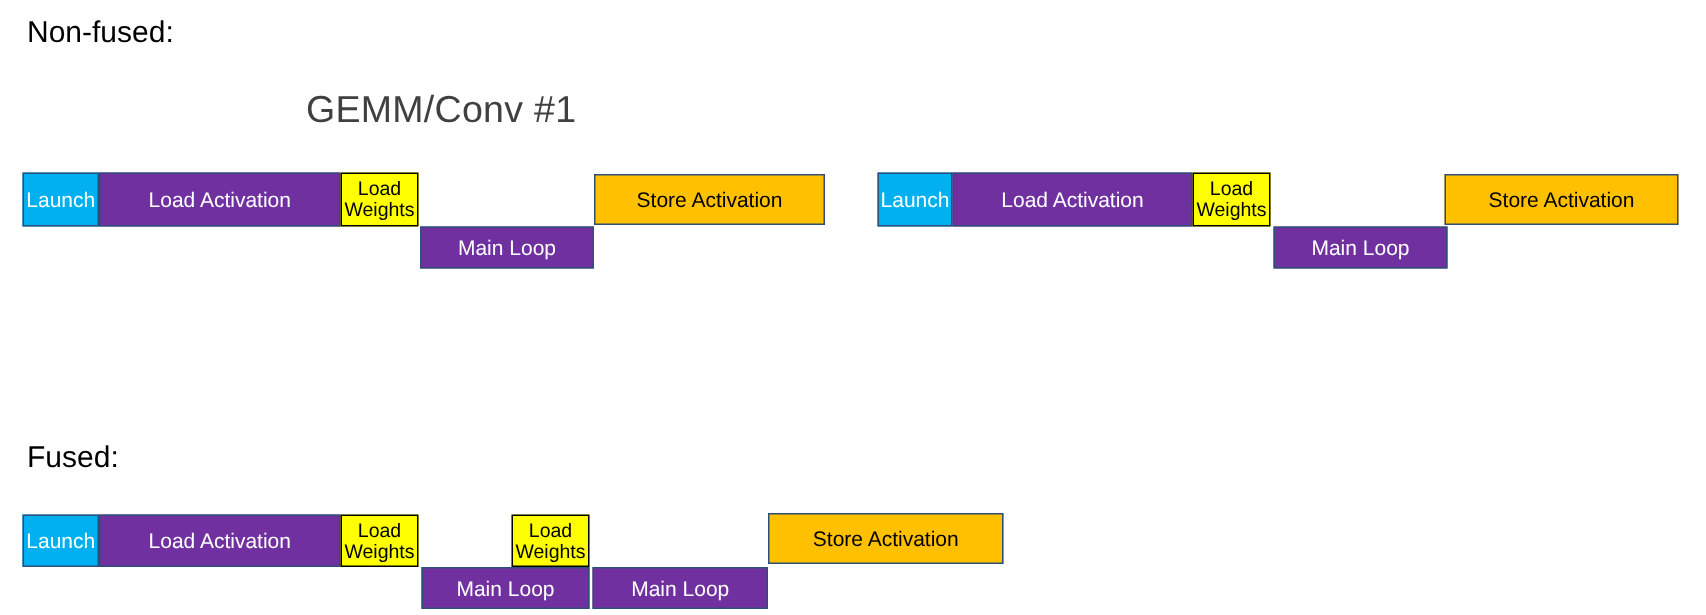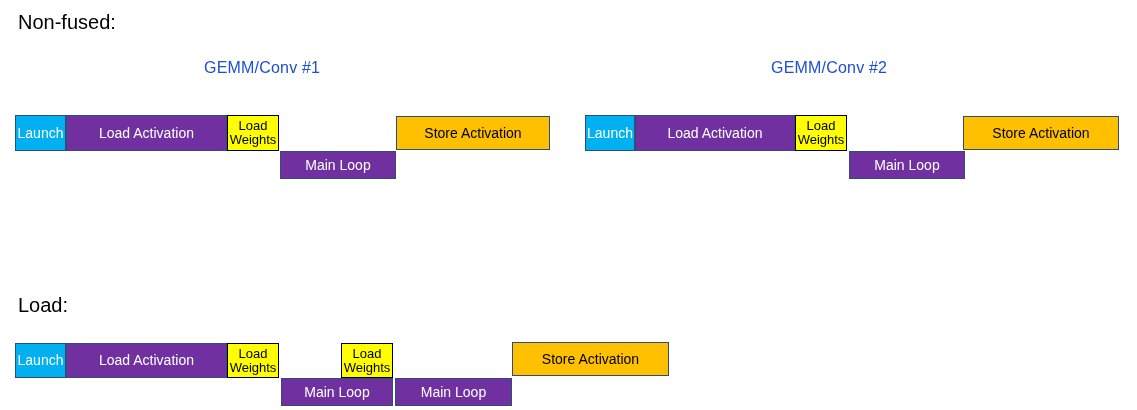--- a/index.html
+++ b/index.html
@@ -17,22 +17,22 @@
     padding-left: 26px;
   }
   .section-label {
     position: absolute;
     font-size: 20px;
     color: #000000;
     white-space: nowrap;
   }
   .group-title {
     position: absolute;
-    font-size: 16px;
-    color: #1d4ed8;
+    font-size: 25px;
+    color: #404040;
     white-space: nowrap;
     letter-spacing: 0.2px;
   }
   .block {
     position: absolute;
     box-sizing: border-box;
     border: 1px solid #0f766e;
     display: flex;
     align-items: center;
     justify-content: center;
@@ -43,23 +43,22 @@
   }
 </style>
 </head>
 <body>
 
 <div id="slide">
   <div class="section-label" id="label-nonfused" style="left: 18px; top: 11px;">Non-fused:</div>
 
   <div class="group-title" id="title-group1" style="left: 204px; top: 59px;">GEMM/Conv #1</div>
 
-  <div class="group-title" id="title-group2" style="left: 771px; top: 59px;">GEMM/Conv #2</div>
 
-  <div class="section-label" id="label-fused" style="left: 18px; top: 294px;">Load:</div>
+  <div class="section-label" id="label-fused" style="left: 18px; top: 294px;">Fused:</div>
 
   <div id="diagram-layer">
       <div class="block" style="left: 15px; top: 115px; width: 51px; height: 36px; background: rgb(0, 176, 240); color: rgb(255, 255, 255); border-color: rgb(46, 78, 121); font-size: 14px;">Launch</div>
       <div class="block" style="left: 66px; top: 115px; width: 161px; height: 36px; background: rgb(112, 48, 160); color: rgb(255, 255, 255); border-color: rgb(46, 78, 121); font-size: 14px;">Load Activation</div>
       <div class="block" style="left: 227px; top: 115px; width: 52px; height: 36px; background: rgb(255, 255, 0); color: rgb(0, 0, 0); border-color: rgb(0, 0, 0); font-size: 13px;">Load Weights</div>
       <div class="block" style="left: 280px; top: 151px; width: 116px; height: 28px; background: rgb(112, 48, 160); color: rgb(255, 255, 255); border-color: rgb(46, 78, 121); font-size: 14px;">Main Loop</div>
       <div class="block" style="left: 396px; top: 116px; width: 154px; height: 34px; background: rgb(255, 192, 0); color: rgb(0, 0, 0); border-color: rgb(46, 78, 121); font-size: 14px;">Store Activation</div>
       <div class="block" style="left: 585px; top: 115px; width: 50px; height: 36px; background: rgb(0, 176, 240); color: rgb(255, 255, 255); border-color: rgb(46, 78, 121); font-size: 14px;">Launch</div>
       <div class="block" style="left: 635px; top: 115px; width: 160px; height: 36px; background: rgb(112, 48, 160); color: rgb(255, 255, 255); border-color: rgb(46, 78, 121); font-size: 14px;">Load Activation</div>
       <div class="block" style="left: 795px; top: 115px; width: 52px; height: 36px; background: rgb(255, 255, 0); color: rgb(0, 0, 0); border-color: rgb(0, 0, 0); font-size: 13px;">Load Weights</div>

